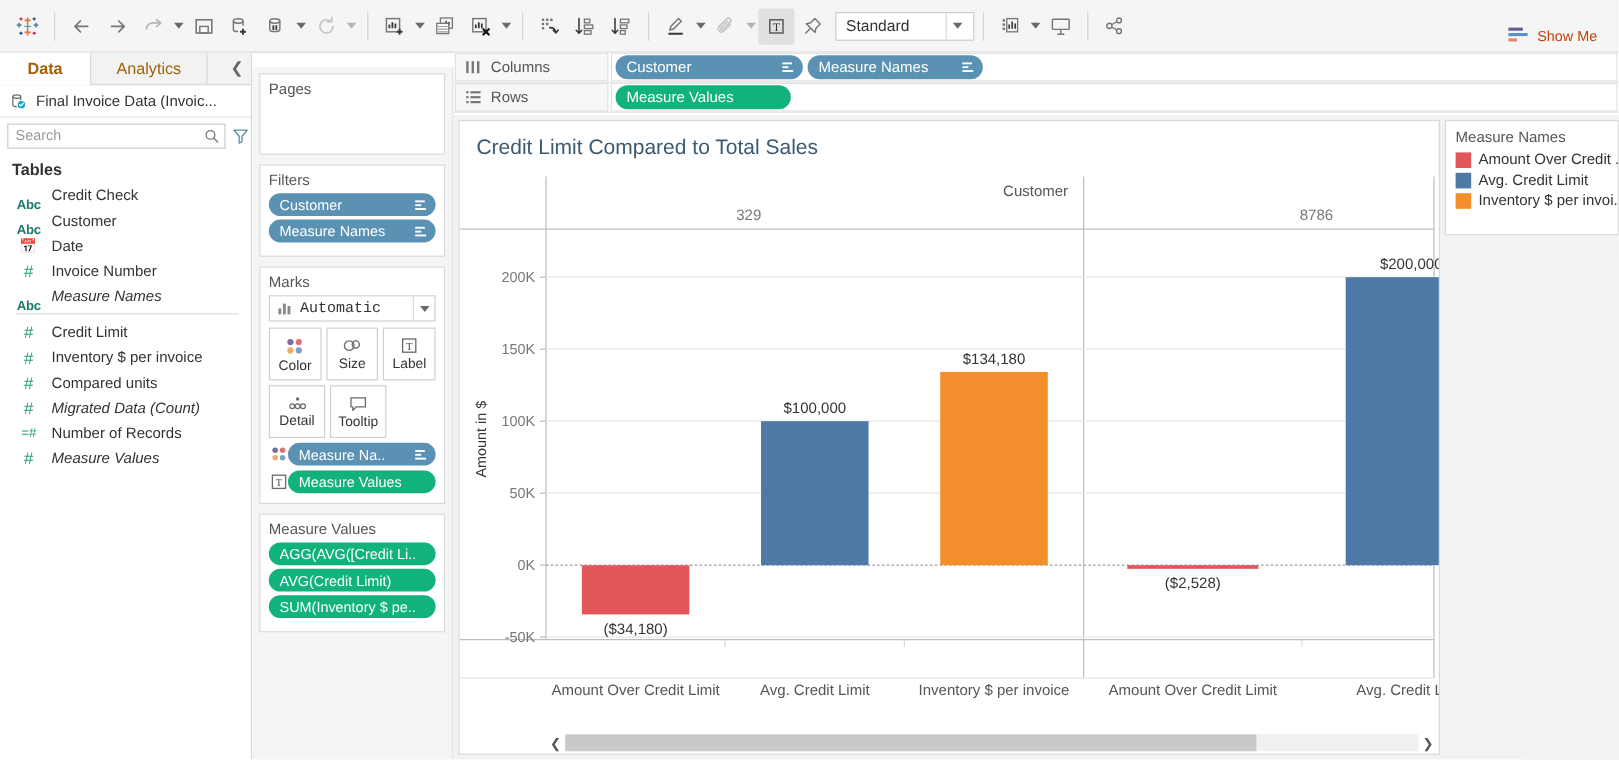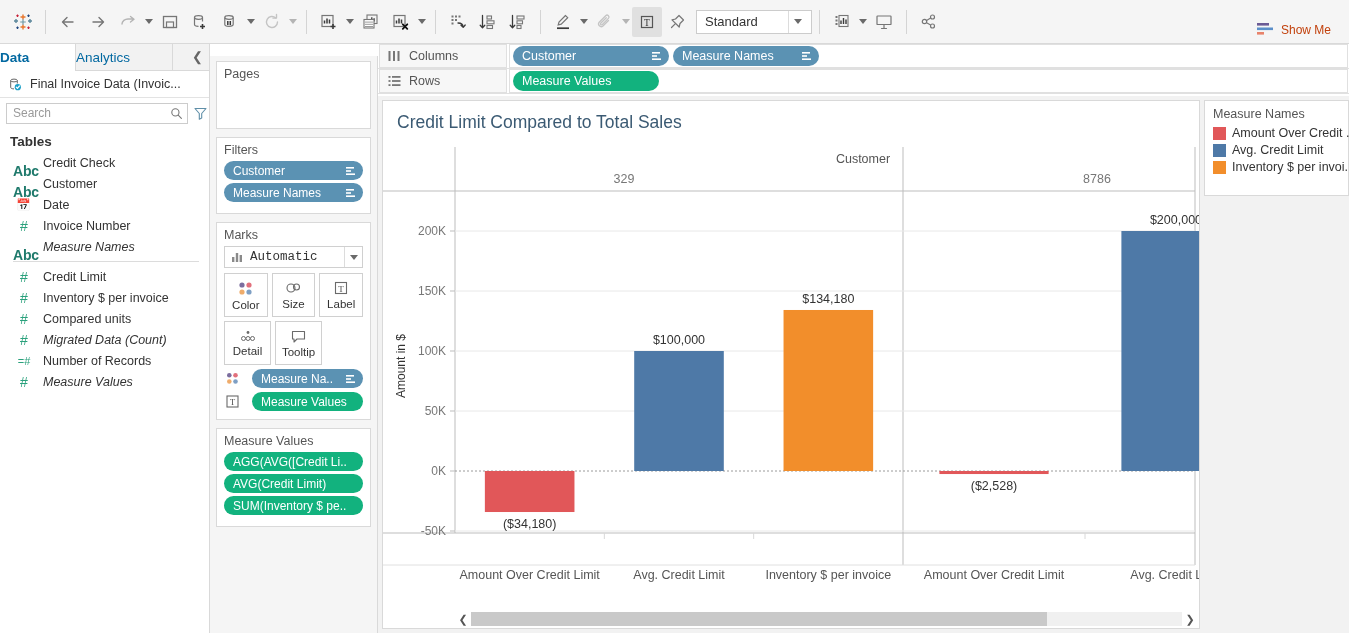--- a/index.html
+++ b/index.html
@@ -49,22 +49,22 @@
     cursor:pointer; font-size:12px; color:#c2410c; flex:none;
   }
 
   
   .leftpane {
     position:absolute; left:0; top:44px; width:210px; height:589px;
     background:#fff; border-right:1px solid #d9d9d9;
   }
   .dtabs { display:flex; height:27px; border-bottom:1px solid #d9d9d9; background:#f2f2f2; position:relative;}
   .dtab {
-    display:flex; align-items:center; justify-content:flex-start;
-    font-size:13.5px; color:#0369a1; cursor:pointer; height:27px;
+    display:flex; align-items:center; justify-content:center;
+    font-size:13.5px; color:#a16207; cursor:pointer; height:27px;
   }
   .dtab.sel { background:#fff; font-weight:bold; border-bottom:1px solid #fff; }
   .dtab-data { width:75px; }
   .dtab-analytics { width:98px; border-right:1px solid #d9d9d9; border-left:1px solid #d9d9d9;}
   .collapse { position:absolute; right:6px; top:5px; font-size:13px; color:#666; cursor:pointer; }
 
   .ds-row {
     height:27px; display:flex; align-items:center; gap:7px; padding:0 8px;
     border-bottom:1px solid #e3e3e3; font-size:12.5px; color:#333; cursor:pointer;
   }
@@ -79,21 +79,21 @@
   }
   .searchbox input::placeholder { color:#9a9a9a; }
   .ico-btn { width:20px;height:20px;display:flex;align-items:center;justify-content:center;cursor:pointer;}
 
   .sec-title { font-size:13.5px; font-weight:bold; color:#333; padding:6px 8px 3px 10px; }
   .field {
     height:21px; display:flex; align-items:center; gap:8px; padding-left:13px;
     font-size:12.5px; color:#333; cursor:pointer;
   }
   .field .ftype { width:22px; flex:none; text-align:center; font-size:10px; color:#1b7a6e; font-weight:bold;}
-  .field .ftype.abc { color:#1f7a6c; font-family:"Liberation Sans",sans-serif; font-size:14px; letter-spacing:-0.2px;margin-top:16px;}
+  .field .ftype.abc { color:#1f7a6c; font-family:"Liberation Sans",sans-serif; font-size:11px; letter-spacing:-0.2px;margin-top:16px;}
   .field .ftype.hash { color:#2aa17c; font-size:14px; font-weight:normal;}
   .field .ftype.cal { color:#2aa17c; font-size:12px;}
   .field .fname.italic { font-style:italic; }
   .fdivider { height:1px; background:#dcdcdc; margin:4px 10px 4px 13px; }
 
   
   .shelfcol {
     position:absolute; left:210px; top:56px; width:168px; height:589px;
     background:#f5f5f5; padding:5px 6px; border-right:1px solid #d9d9d9;
   }
@@ -117,21 +117,21 @@
     gap:6px; padding:0 0 0 6px; font-size:12.5px; color:#333; margin-bottom:5px; cursor:pointer;
   }
   .marktype .mt-lbl { flex:1;font-family:Liberation Mono, monospace; }
   .marktype .mt-arrow { width:18px; height:20px; border-left:1px solid #dcdcdc; display:flex; align-items:center; justify-content:center;}
   .mrow { display:flex; gap:4px; margin-bottom:4px; }
   .mbtn {
     width:47px; height:44px; border:1px solid #d0d0d0; background:#fff;
     display:flex; flex-direction:column; align-items:center; justify-content:center; gap:2px;
     font-size:11.5px; color:#333; cursor:pointer;
   }
-  .encrow { display:flex; align-items:center; gap:12px; margin-top:4px; }
+  .encrow { display:flex; align-items:center; gap:0; margin-top:4px; }
   .enc-ico { width:16px; flex:none; display:flex; align-items:center; justify-content:center; }
   .encrow .pill { flex:1; margin:0; }
 
   
   .sheet {
     position:absolute; left:378px; top:44px; right:0px; bottom:0px; background:#fff;
   }
   .shelfbar { display:flex; height:25px; border-bottom:1px solid #e0e0e0; align-items:center; background:#fff;}
   .shelf-label {
     width:128px; height:24px; border:1px solid #e0e0e0; background:#f7f7f7;

